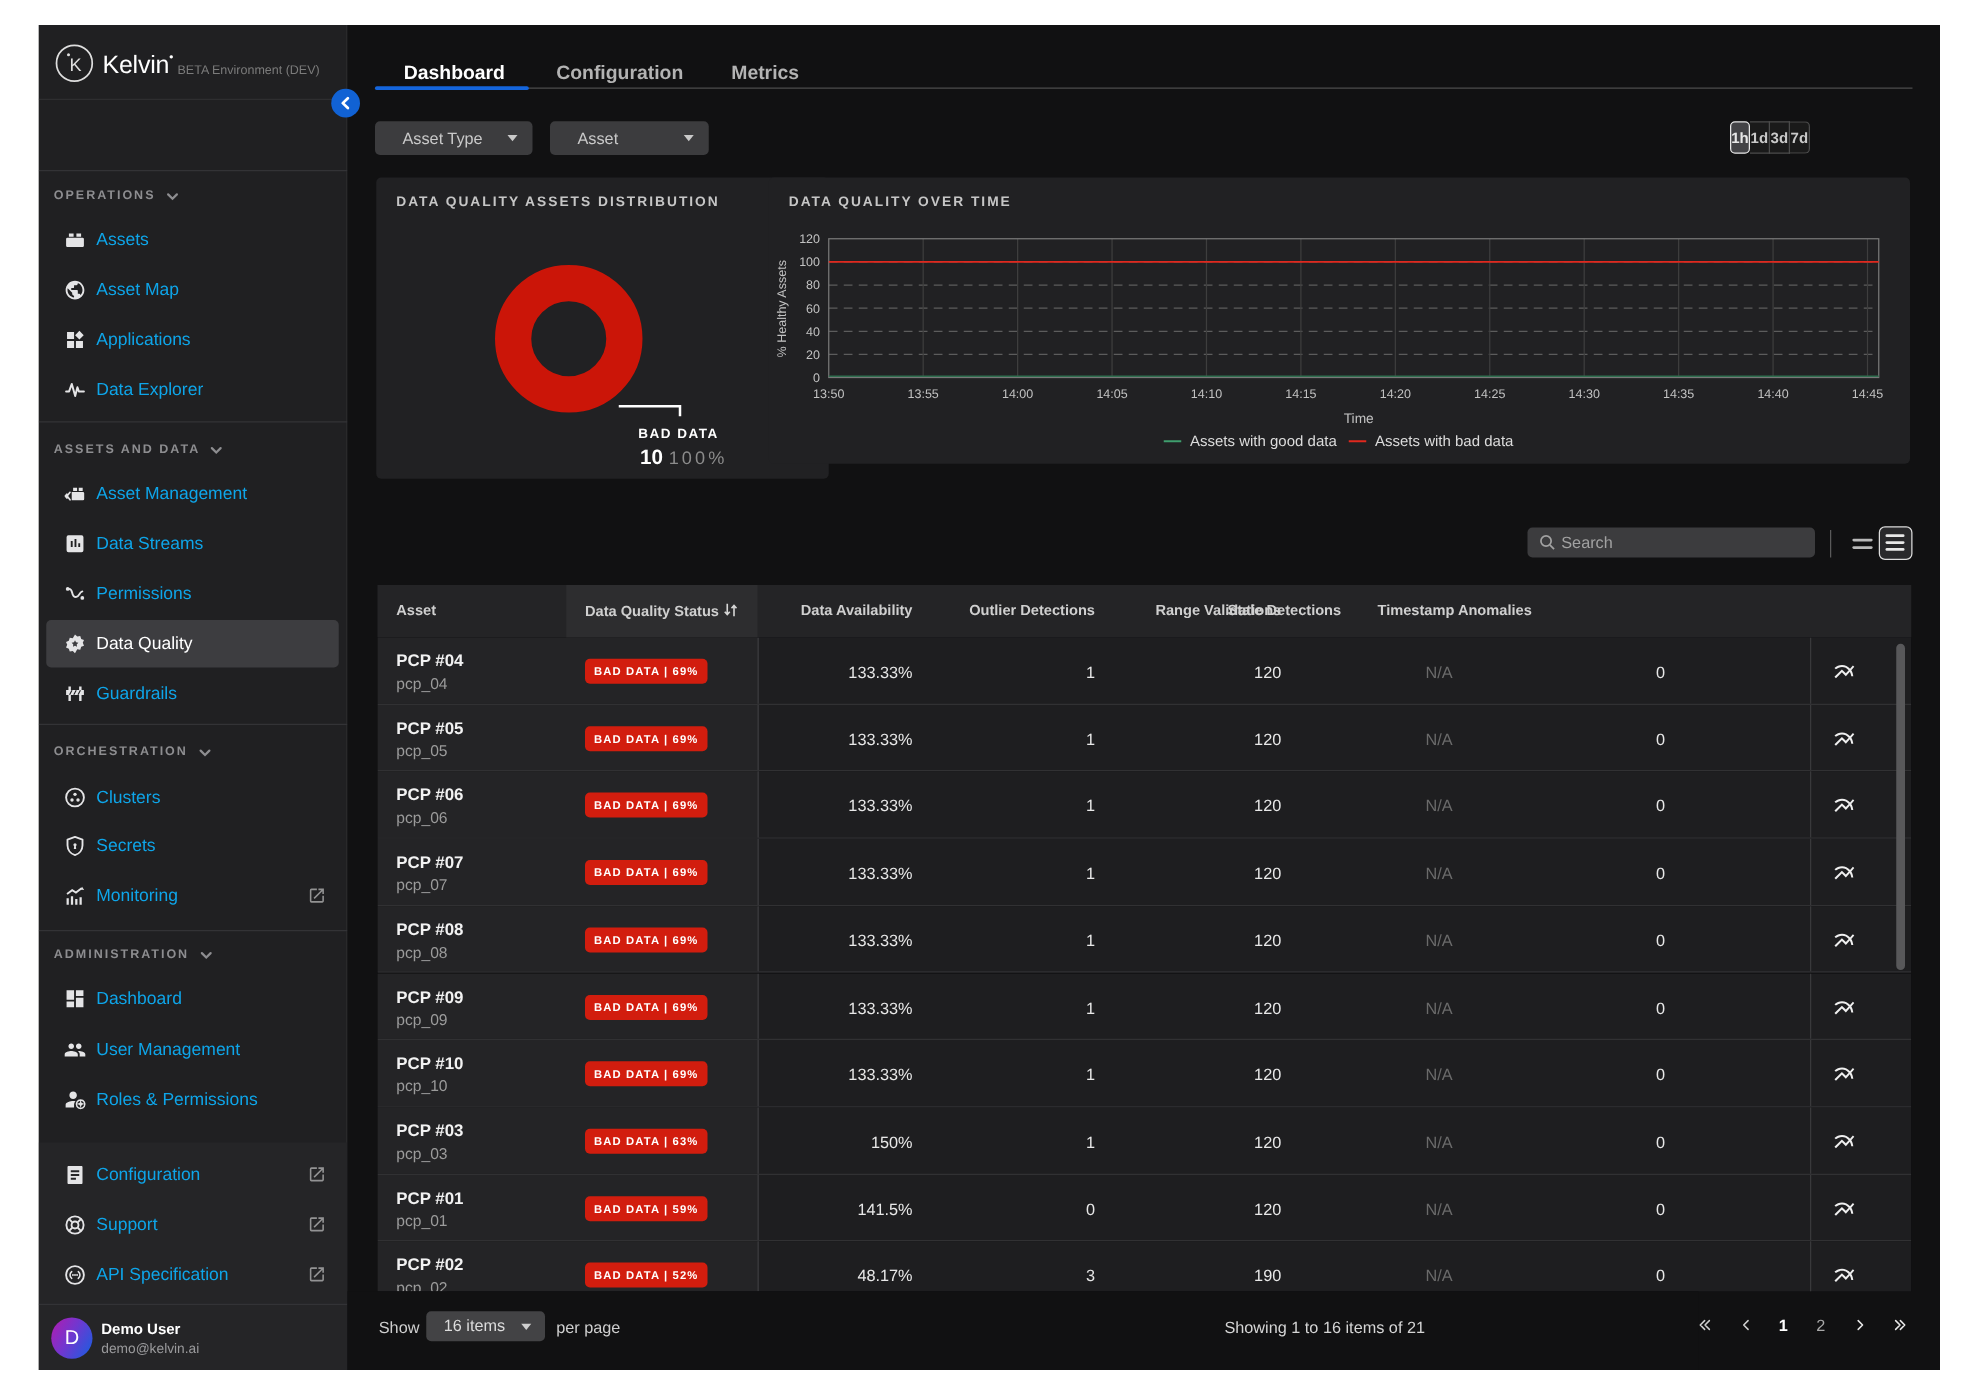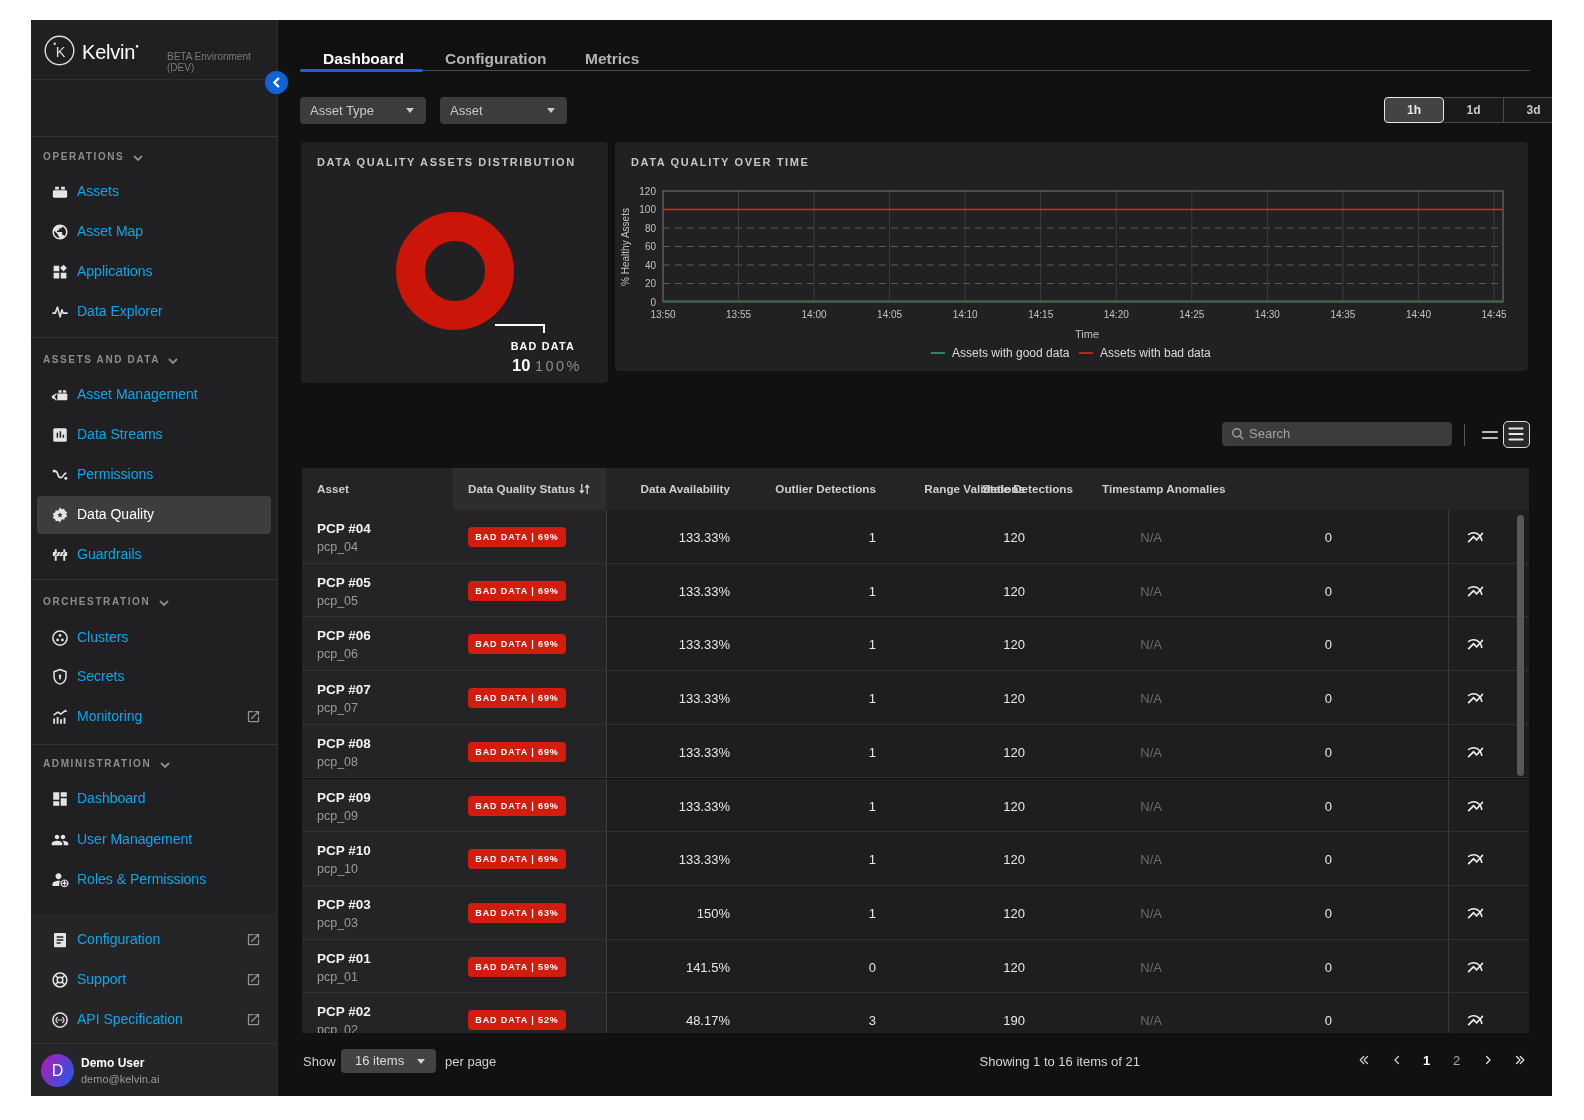--- a/index.html
+++ b/index.html
@@ -5,21 +5,21 @@
 * { margin:0; padding:0; box-sizing:border-box; }
 html,body { width:1584px; height:1120px; background:#fff; font-family:"Liberation Sans", sans-serif; overflow:hidden; }
 .app { position:absolute; left:31px; top:20px; width:1521px; height:1076px; background:#111112; overflow:hidden; }
 .abs { position:absolute; }
 
 
 .sidebar { position:absolute; left:0; top:0; width:247px; height:1076px; background:#202022; border-right:1px solid #2c2c2e; }
 .logo-row { position:absolute; left:0; top:0; width:247px; height:60px; border-bottom:1px solid #2e2e30; }
 .logo-circle { position:absolute; left:13px; top:15px; }
 .logo-name { position:absolute; left:51px; top:21px; color:#fff; font-size:20px; letter-spacing:-0.2px; }
-.logo-env { position:absolute; left:111px; top:31px; color:#7b7b7b; font-size:10px;margin-left:25px; }
+.logo-env { position:absolute; left:111px; top:31px; color:#7b7b7b; font-size:10px; }
 .kai-btn { position:absolute; left:8px; top:72px; width:232px; height:36px; border-radius:8px;
   background:linear-gradient(90deg,#281d3b,#2a1c3e) padding-box, linear-gradient(90deg,#8a63f0,#e26ac9) border-box;
   border:1px solid transparent; }
 .kai-label { position:absolute; left:36px; top:10px; color:#f0eef5; font-size:13.5px; font-weight:bold; letter-spacing:0.2px; }
 .kai-beta { position:absolute; right:10px; top:8px; background:#7d5bef; color:#fff; font-size:9px; font-weight:bold; letter-spacing:1.5px; padding:5px 8px 4px 8px; border-radius:4px; }
 .collapse-btn { position:absolute; left:234px; top:51px; width:23px; height:23px; border-radius:50%; background:#1162d4; z-index:5; }
 .sec-div { position:absolute; left:0; width:247px; height:1px; background:#333336; }
 .sec-head { position:absolute; left:12px; color:#8d8d90; font-size:10px; font-weight:bold; letter-spacing:1.6px; }
 .sec-head svg { vertical-align:-2px; margin-left:4px; }
 .nav-item { position:absolute; left:6px; width:234px; height:38px; border-radius:4px; color:#0ea5e9; font-size:14px; }
@@ -32,24 +32,24 @@
   background:linear-gradient(120deg,#a820b4 8%,#7336cf 45%,#1d5ce0 95%); color:#fff; font-size:16px; text-align:center; line-height:33px; }
 .uname { position:absolute; left:50px; top:1036px; color:#fff; font-size:12px; font-weight:bold; }
 .uemail { position:absolute; left:50px; top:1053px; color:#9a9a9c; font-size:11px; }
 
 
 .main { position:absolute; left:247px; top:0; width:1274px; height:1076px; background:#111112; }
 .tab { position:absolute; top:30px; font-size:15.5px; font-weight:bold; color:#b3b3b3; }
 .tab.active { color:#fff; }
 .tabline { position:absolute; left:269px; top:50px; width:1230px; height:1px; background:#4c4c4c; }
 .tabline-blue { position:absolute; left:269px; top:49px; width:123px; height:3px; background:#1465dc; border-radius:2px; }
-.drop { position:absolute; top:77px; height:27px; background:#3c3c3e; border-radius:4px; color:#c9c9c9; font-size:13px; line-height:27px; padding-left:10px; }
+.drop { position:absolute; top:77px; height:27px; background:#3c3c3e; border-radius:4px; color:#c9c9c9; font-size:13px; line-height:27px; padding-left:22px; }
 .drop .tri { position:absolute; right:12px; top:11px; width:0; height:0; border-left:4.5px solid transparent; border-right:4.5px solid transparent; border-top:5px solid #c9c9c9; }
 .timegrp { position:absolute; left:1353px; top:77px; height:26px; display:flex; }
-.tbtn { width:60px; height:26px; border:1px solid #4b4b4b; border-left:none; background:#1a1a1a; color:#c9c9c9; font-size:12px; font-weight:bold; text-align:center; line-height:24px; }
+.tbtn { width:16px; height:26px; border:1px solid #4b4b4b; border-left:none; background:#1a1a1a; color:#c9c9c9; font-size:12px; font-weight:bold; text-align:center; line-height:24px; }
 .tbtn:first-child { border-left:1px solid #4b4b4b; border-radius:4px 0 0 4px; }
 .tbtn:last-child { border-radius:0 4px 4px 0; }
 .tbtn.sel { background:#434346; border:1.5px solid #e8e8e8; border-radius:4px; color:#e8e8e8; }
 
 
 .panel { position:absolute; background:#212123; border-radius:4px; }
 .ptitle { position:absolute; left:16px; top:14px; color:#c6c6c6; font-size:11px; font-weight:bold; letter-spacing:1.6px; }
 
 
 .search { position:absolute; left:1191px; top:402px; width:230px; height:24px; background:#3c3c3e; border-radius:4px; color:#a2a2a2; font-size:13px; line-height:24px; padding-left:27px; }
@@ -283,21 +283,21 @@
 
   <div class="drop" style="left:269px; width:126px">Asset Type<span class="tri"></span></div>
   <div class="drop" style="left:409px; width:127px">Asset<span class="tri"></span></div>
   <div class="timegrp">
     <div class="tbtn sel">1h</div>
       <div class="tbtn">1d</div>
       <div class="tbtn">3d</div>
       <div class="tbtn">7d</div>
   </div>
 
-  <div class="panel" style="left:270px; top:122px; width:307px; height:241px">
+  <div class="panel" style="left:270px; top:122px; width:362px; height:241px">
     <div class="ptitle">DATA QUALITY ASSETS DISTRIBUTION</div>
     <svg style="position:absolute;left:0;top:0" width="307" height="241" viewBox="0 0 307 241">
       <circle cx="154" cy="129" r="44.5" fill="none" stroke="#cb1508" stroke-width="29"></circle>
       <polyline points="194,183 243,183 243,191" fill="none" stroke="#fff" stroke-width="2"></polyline>
       <text x="274" y="208" fill="#fff" font-size="10.8" font-weight="bold" letter-spacing="1.2" text-anchor="end">BAD DATA</text>
       <text x="281" y="229" text-anchor="end"><tspan fill="#fff" font-size="16.5" font-weight="bold">10 </tspan><tspan fill="#8b8b8b" font-size="14.5" letter-spacing="2.5">100%</tspan></text>
     </svg>
   </div>
 
   <div class="panel" style="left:584px; top:122px; width:913px; height:229px">

